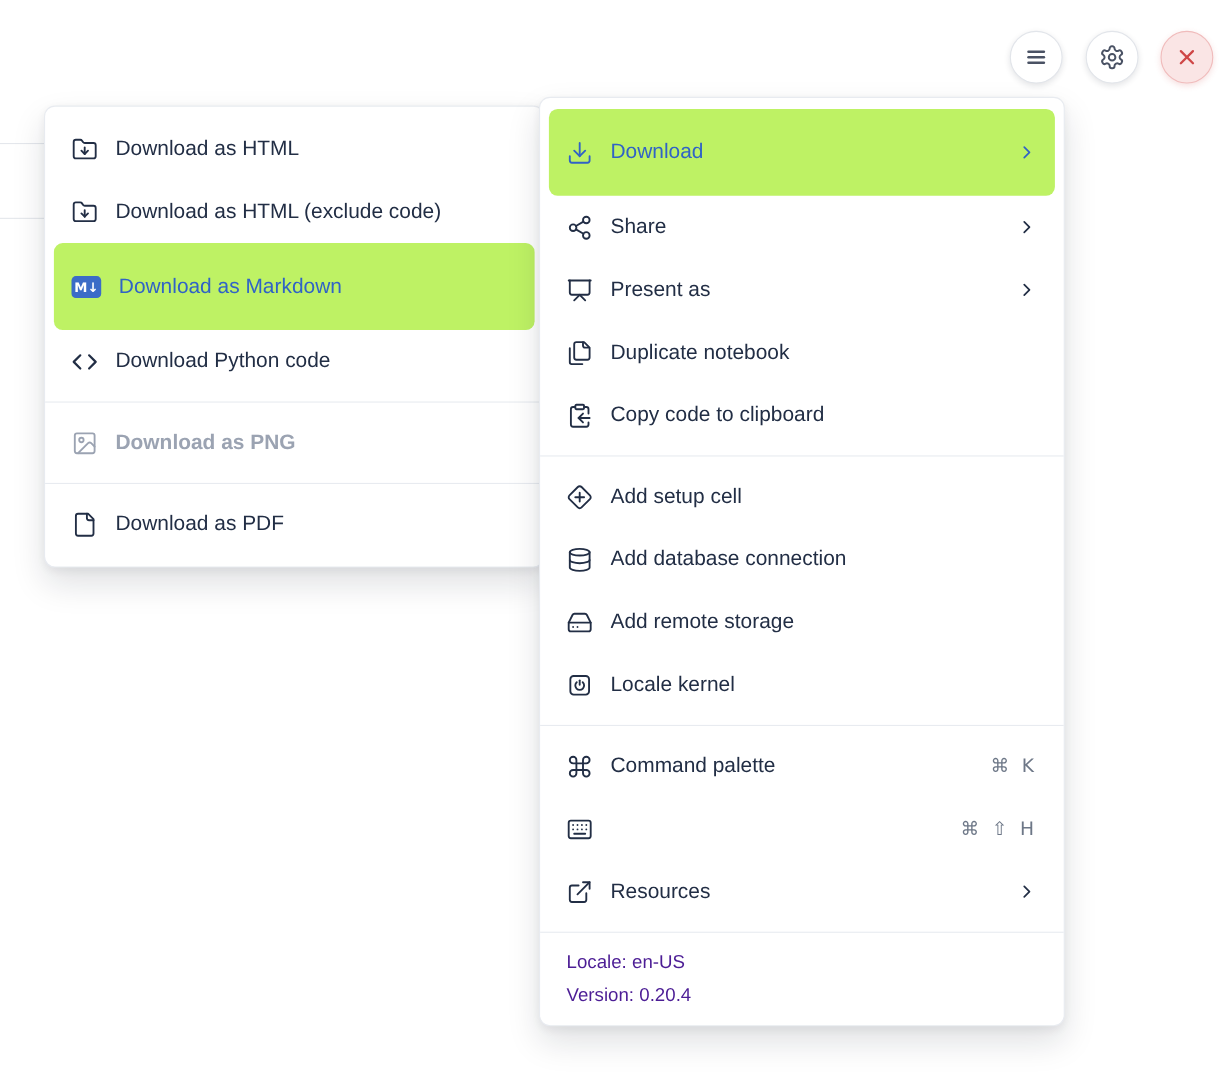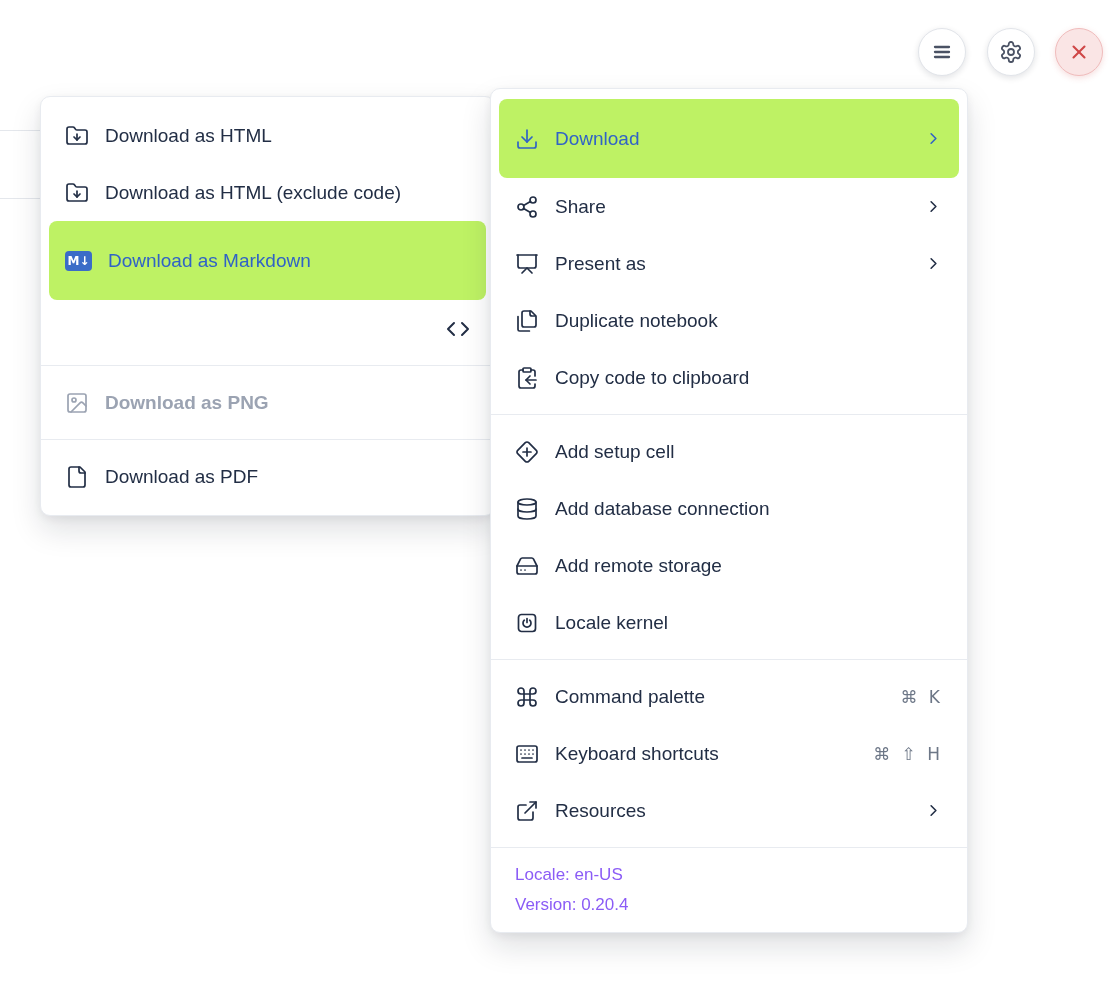--- a/index.html
+++ b/index.html
@@ -59,21 +59,21 @@
 
   .md-badge {
     width:27px; height:20px; border-radius:4px; background:#3b6cc7;
     color:#ffffff; font-size:12px; font-weight:bold;
     display:flex; align-items:center; justify-content:center; flex:none;
     font-family:"DejaVu Sans", sans-serif; letter-spacing:0;
   }
 
   
   .menu-footer {
-    padding:12px 24px 12px; color:#8b5cf6; font-size:17px; line-height:30px;
+    padding:12px 24px 12px; color:#4c1d95; font-size:17px; line-height:30px;
   }
 </style>
 </head>
 <body>
 
 <div class="bg-line" style="top:130px"></div>
 <div class="bg-line" style="top:198px"></div>
 
 <button class="circle-btn" id="btn-menu">
   <svg width="24" height="24" viewBox="0 0 24 24" fill="none" stroke="currentColor" stroke-width="2.3" stroke-linecap="round">
@@ -118,20 +118,21 @@
   <div class="mi selected">
     <span class="md-badge">M↓</span>
     <span class="lbl">Download as Markdown</span>
   </div>
 
   <div class="mi">
     <svg class="ic" viewBox="0 0 24 24" style="stroke-width:2">
       <polyline points="16 18 22 12 16 6"></polyline>
         <polyline points="8 6 2 12 8 18"></polyline>
     </svg>
+    <span class="lbl">Download Python code</span>
   </div>
 
   <div class="separator"></div>
 
   <div class="mi disabled">
     <svg class="ic" viewBox="0 0 24 24">
       <rect width="18" height="18" x="3" y="3" rx="2"></rect>
         <circle cx="9" cy="9" r="2"></circle>
       <path d="m21 15-3.086-3.086a2 2 0 0 0-2.828 0L6 21"></path>
     </svg>
@@ -265,21 +266,20 @@
       <path d="M6 8h.01"></path>
         <path d="M10 8h.01"></path>
         <path d="M14 8h.01"></path>
         <path d="M18 8h.01"></path>
       <path d="M6 12h.01"></path>
         <path d="M10 12h.01"></path>
         <path d="M14 12h.01"></path>
         <path d="M18 12h.01"></path>
       <path d="M7 16h10"></path>
     </svg>
-    <span class="lbl">Keyboard shortcuts</span>
     <span class="shortcut">⌘ ⇧ H</span>
   </div>
 
   <div class="mi">
     <svg class="ic" viewBox="0 0 24 24">
       <path d="M15 3h6v6"></path>
         <path d="M10 14 21 3"></path>
       <path d="M18 13v6a2 2 0 0 1-2 2H5a2 2 0 0 1-2-2V8a2 2 0 0 1 2-2h6"></path>
     </svg>
     <span class="lbl">Resources</span>

